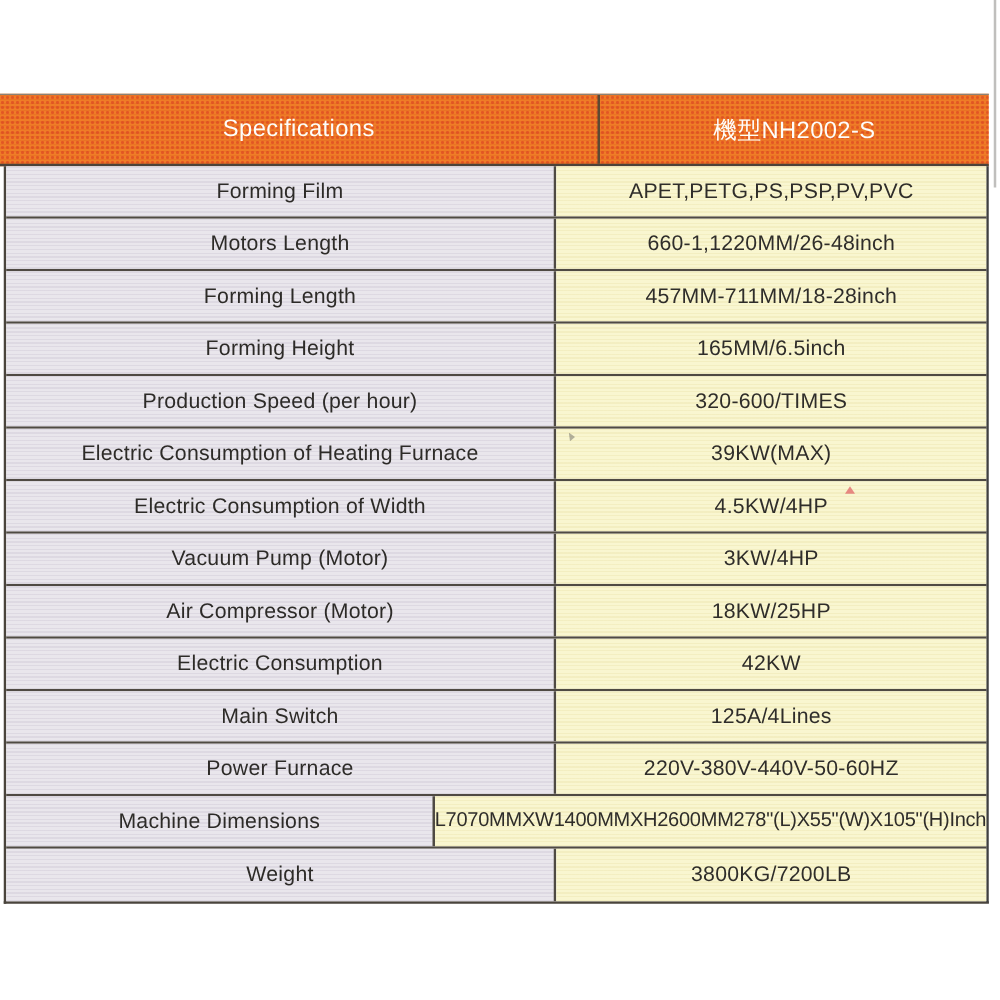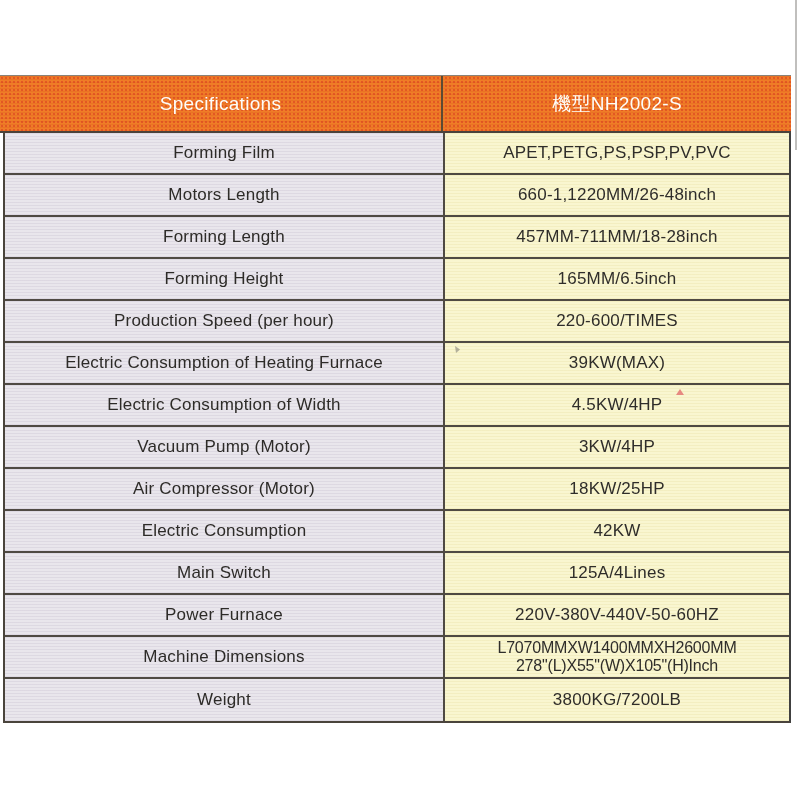--- a/index.html
+++ b/index.html
@@ -27,21 +27,21 @@
     border-top: 1px solid #8a8278;
     border-bottom: 2px solid #4a423a;
   }
   .header-cell {
     display: flex; align-items: center; justify-content: center;
     color: #fdfdfa;
     font-size: 19px;
     letter-spacing: 0.3px;
   }
   .header-cell.left {
-    width: 443px;
+    width: 480px;
     border-right: 2px solid #5d4a33;
     box-sizing: border-box;
   }
   .header-cell.right { flex: 1; }
 
   
   .spec-table {
     position: absolute;
     left: 3px; top: 133px;
     width: 788px;
@@ -74,21 +74,21 @@
     color: #2d2b28;
   }
   .cell.value {
     flex: 1;
     background-color: #f9f6d0;
     background-image: repeating-linear-gradient(0deg,
       rgba(222,210,140,0.22) 0px, rgba(222,210,140,0.22) 1px,
       rgba(0,0,0,0) 1px, rgba(0,0,0,0) 3px);
     color: #2f2d2a;
   }
-  .cell.value.dims { flex-direction: column; justify-content: center; }
+  .cell.value.dims { flex-direction: row; justify-content: center; }
   .cell.value.dims span {
     display: block;
     font-size: 16px;
     line-height: 18px;
     letter-spacing: -0.2px;
     white-space: nowrap;
   }
 
   
   .artifact-red-speck {
@@ -133,21 +133,21 @@
   <div class="row">
     <div class="cell label">Forming Length</div>
     <div class="cell value">457MM-711MM/18-28inch</div>
   </div>
   <div class="row">
     <div class="cell label">Forming Height</div>
     <div class="cell value">165MM/6.5inch</div>
   </div>
   <div class="row">
     <div class="cell label">Production Speed (per hour)</div>
-    <div class="cell value">220-600/TIMES</div>
+    <div class="cell value">320-600/TIMES</div>
   </div>
   <div class="row">
     <div class="cell label">Electric Consumption of Heating Furnace</div>
     <div class="cell value">39KW(MAX)</div>
   </div>
   <div class="row">
     <div class="cell label">Electric Consumption of Width</div>
     <div class="cell value">4.5KW/4HP</div>
   </div>
   <div class="row">

